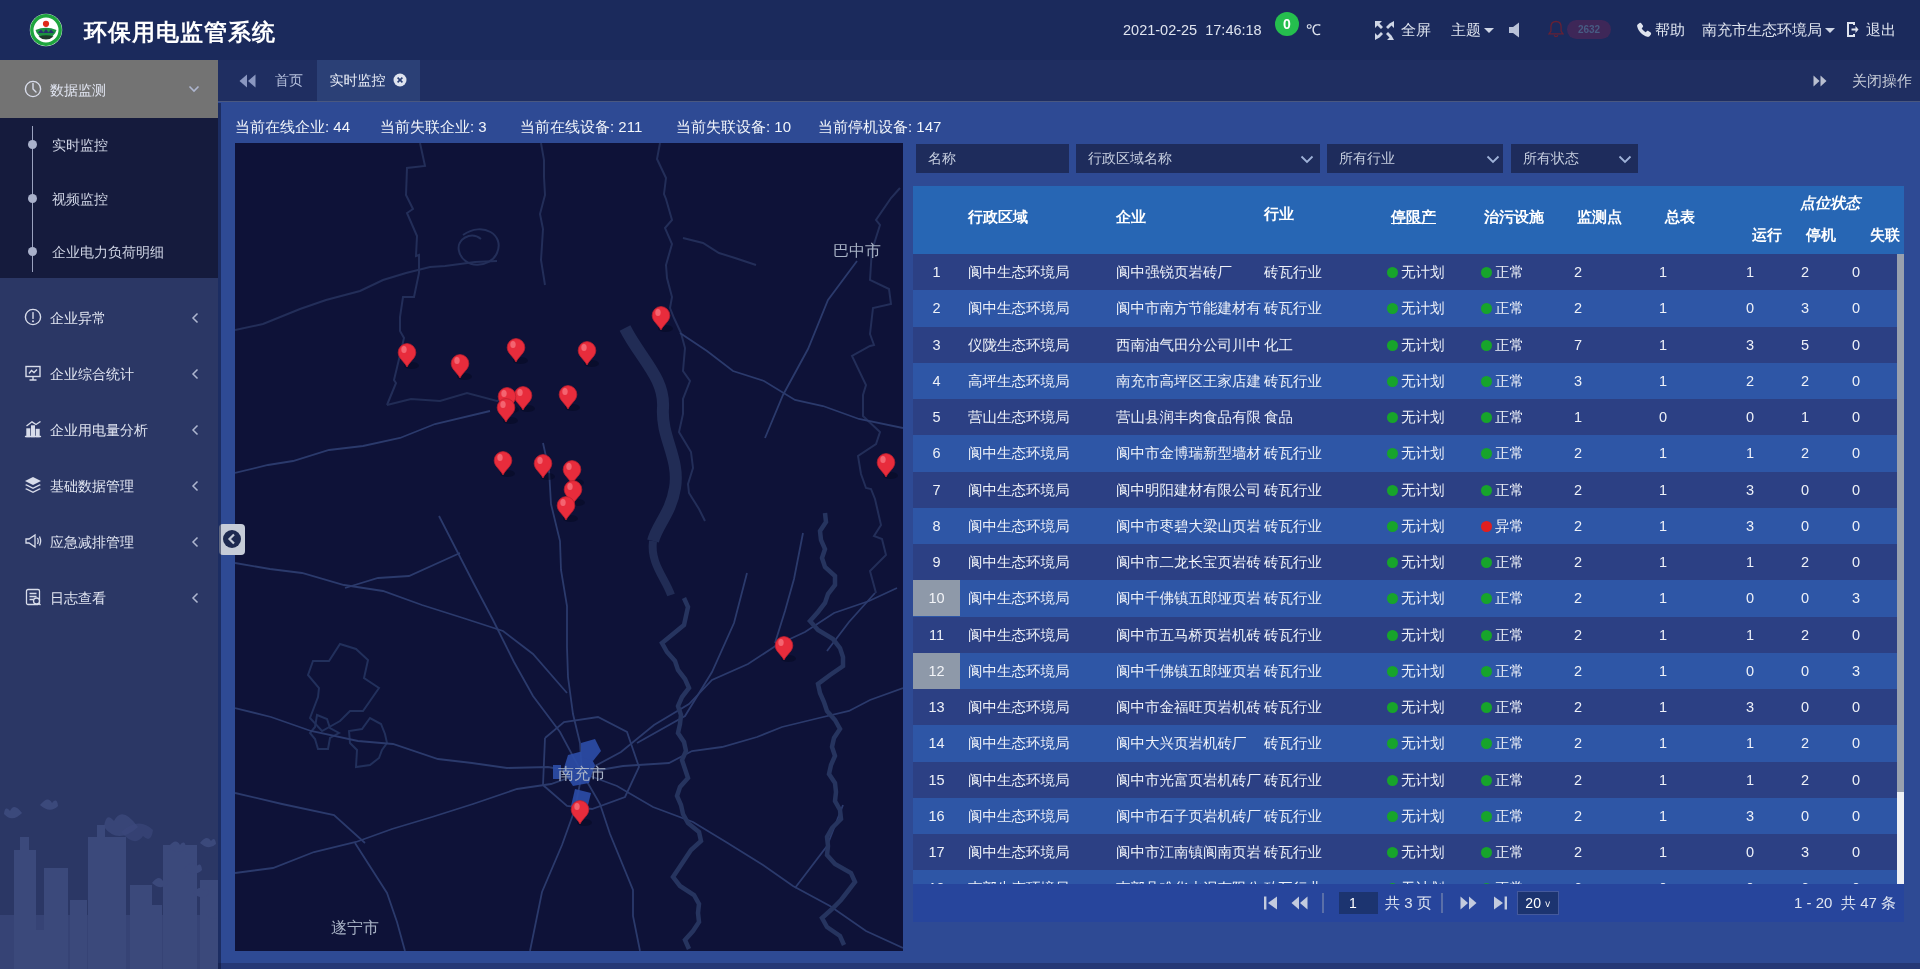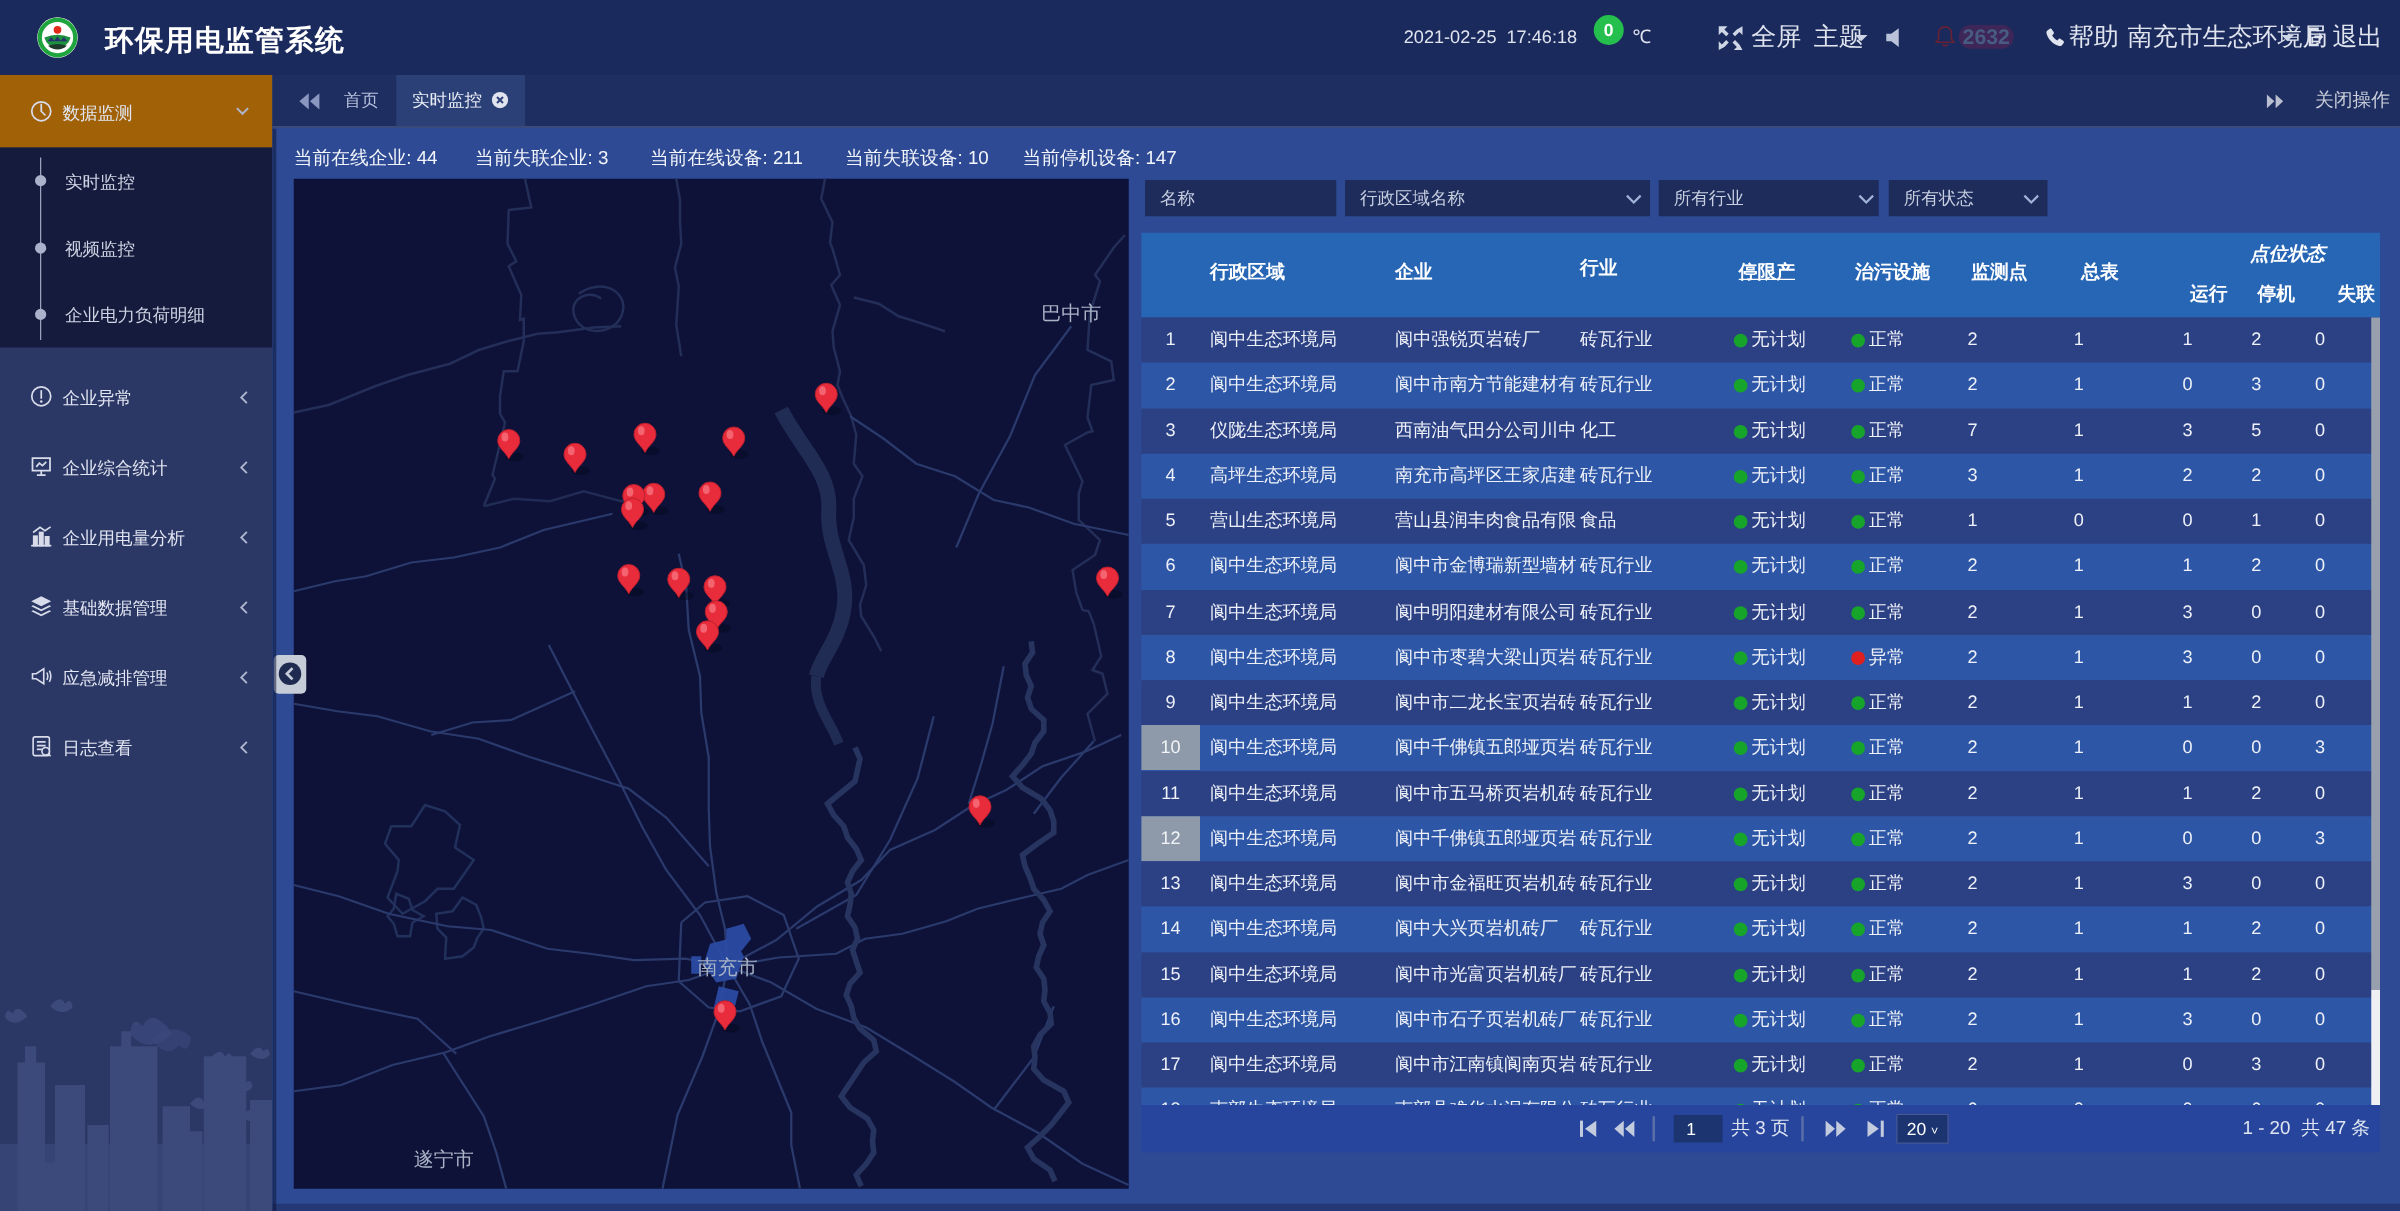--- a/index.html
+++ b/index.html
@@ -3,24 +3,24 @@
 <meta charset="utf-8">
 <title>环保用电监管系统</title>
 <style>
 *{margin:0;padding:0;box-sizing:border-box;}
 html,body{width:1920px;height:969px;overflow:hidden;}
 body{font-family:"Liberation Sans",sans-serif;background:#2e4a94;position:relative;}
 .abs{position:absolute;}
 
 #hdr{position:absolute;left:0;top:0;width:1920px;height:60px;background:#1b2a5c;}
 #hdr .title{position:absolute;left:84px;top:17px;color:#fff;font-size:23px;font-weight:bold;letter-spacing:1px;}
-#hdr .rt{color:#dfe4ef;font-size:20px;line-height:60px;}
+#hdr .rt{color:#dfe4ef;font-size:15px;line-height:60px;}
 
 #sb{position:absolute;left:0;top:60px;width:218px;height:909px;background:#2b3765;overflow:hidden;}
-#sb .grp{position:absolute;left:0;top:0;width:218px;height:58px;background:#a16207;}
+#sb .grp{position:absolute;left:0;top:0;width:218px;height:58px;background:#737373;}
 #sb .sub{position:absolute;left:0;top:58px;width:218px;height:160px;background:#151b3d;}
 #sb .mtext{color:#e2e6f2;font-size:14px;}
 #sb .stext{color:#cfd4e4;font-size:14px;}
 .micon{position:absolute;left:24px;width:18px;height:18px;}
 .chv{left:191px;}
 
 #tabbar{position:absolute;left:218px;top:60px;width:1702px;height:42px;background:#1f2e61;border-bottom:1px solid #4a5880;}
 #tabbar .tab1{position:absolute;left:57px;top:0;height:41px;line-height:41px;color:#b6c0dd;font-size:14px;}
 #tabbar .tab2{position:absolute;left:99px;top:0;width:103px;height:41px;background:#2b4076;color:#e8ecf6;font-size:14px;line-height:41px;text-align:center;}
 
@@ -79,21 +79,21 @@
   <div class="abs rt" style="left:1401px;">全屏</div>
   <div class="abs rt" style="left:1451px;">主题</div>
   <div class="abs" style="left:1484px;top:28px;width:0;height:0;border:5px solid transparent;border-top-color:#cfd6e6;"></div>
   <svg class="abs" style="left:1508px;top:22px;" width="17" height="16" viewBox="0 0 17 16">
     <path d="M1 5 L5 5 L11 0.5 L11 15.5 L5 11 L1 11 Z" fill="#b9c2d8"></path>
   </svg>
   <svg class="abs" style="left:1547px;top:20px;" width="18" height="19" viewBox="0 0 18 19">
     <path d="M9 1.5 C5.8 1.5 3.9 3.8 3.9 7 L3.9 11 L2 13.8 L16 13.8 L14.1 11 L14.1 7 C14.1 3.8 12.2 1.5 9 1.5 Z" fill="none" stroke="#662135" stroke-width="1.3"></path>
     <path d="M7.2 15.3 A1.9 1.9 0 0 0 10.8 15.3" fill="none" stroke="#662135" stroke-width="1.3"></path>
   </svg>
-  <div class="abs" style="left:1567px;top:20px;width:44px;height:19px;border-radius:10px;background:rgba(145,32,78,0.30);color:#475b83;font-size:17px;font-weight:bold;text-align:center;line-height:19px;">2632</div>
+  <div class="abs" style="left:1567px;top:20px;width:44px;height:19px;border-radius:10px;background:rgba(145,32,78,0.30);color:#475b83;font-size:10px;font-weight:bold;text-align:center;line-height:19px;">2632</div>
   <svg class="abs" style="left:1636px;top:22px;" width="16" height="16" viewBox="0 0 16 16">
     <path d="M3.6 1.1 C4.2 0.7 5 0.8 5.4 1.4 L6.9 3.6 C7.3 4.1 7.2 4.8 6.7 5.3 L5.7 6.2 C6.4 7.7 8.3 9.6 9.8 10.3 L10.7 9.3 C11.2 8.8 11.9 8.7 12.4 9.1 L14.6 10.6 C15.2 11 15.3 11.8 14.9 12.4 L13.9 13.8 C13.4 14.6 12.4 15.1 11.4 14.8 C6.6 13.7 2.3 9.4 1.2 4.6 C0.9 3.6 1.4 2.6 2.2 2.1 Z" fill="#dfe4ef"></path>
   </svg>
   <div class="abs rt" style="left:1655px;">帮助</div>
   <div class="abs rt" style="left:1702px;">南充市生态环境局</div>
   <div class="abs" style="left:1825px;top:28px;width:0;height:0;border:5px solid transparent;border-top-color:#cfd6e6;"></div>
   <svg class="abs" style="left:1845px;top:21px;" width="17" height="17" viewBox="0 0 17 17">
     <path d="M2 1 L10 1 L10 4 L8 4 L8 3 L4 3 L4 14 L8 14 L8 13 L10 13 L10 16 L2 16 Z" fill="#dfe4ef"></path>
     <path d="M10.5 5 L13.5 8.5 L10.5 12 L10.5 9.6 L6.5 9.6 L6.5 7.4 L10.5 7.4 Z" fill="#dfe4ef"></path>
   </svg>

